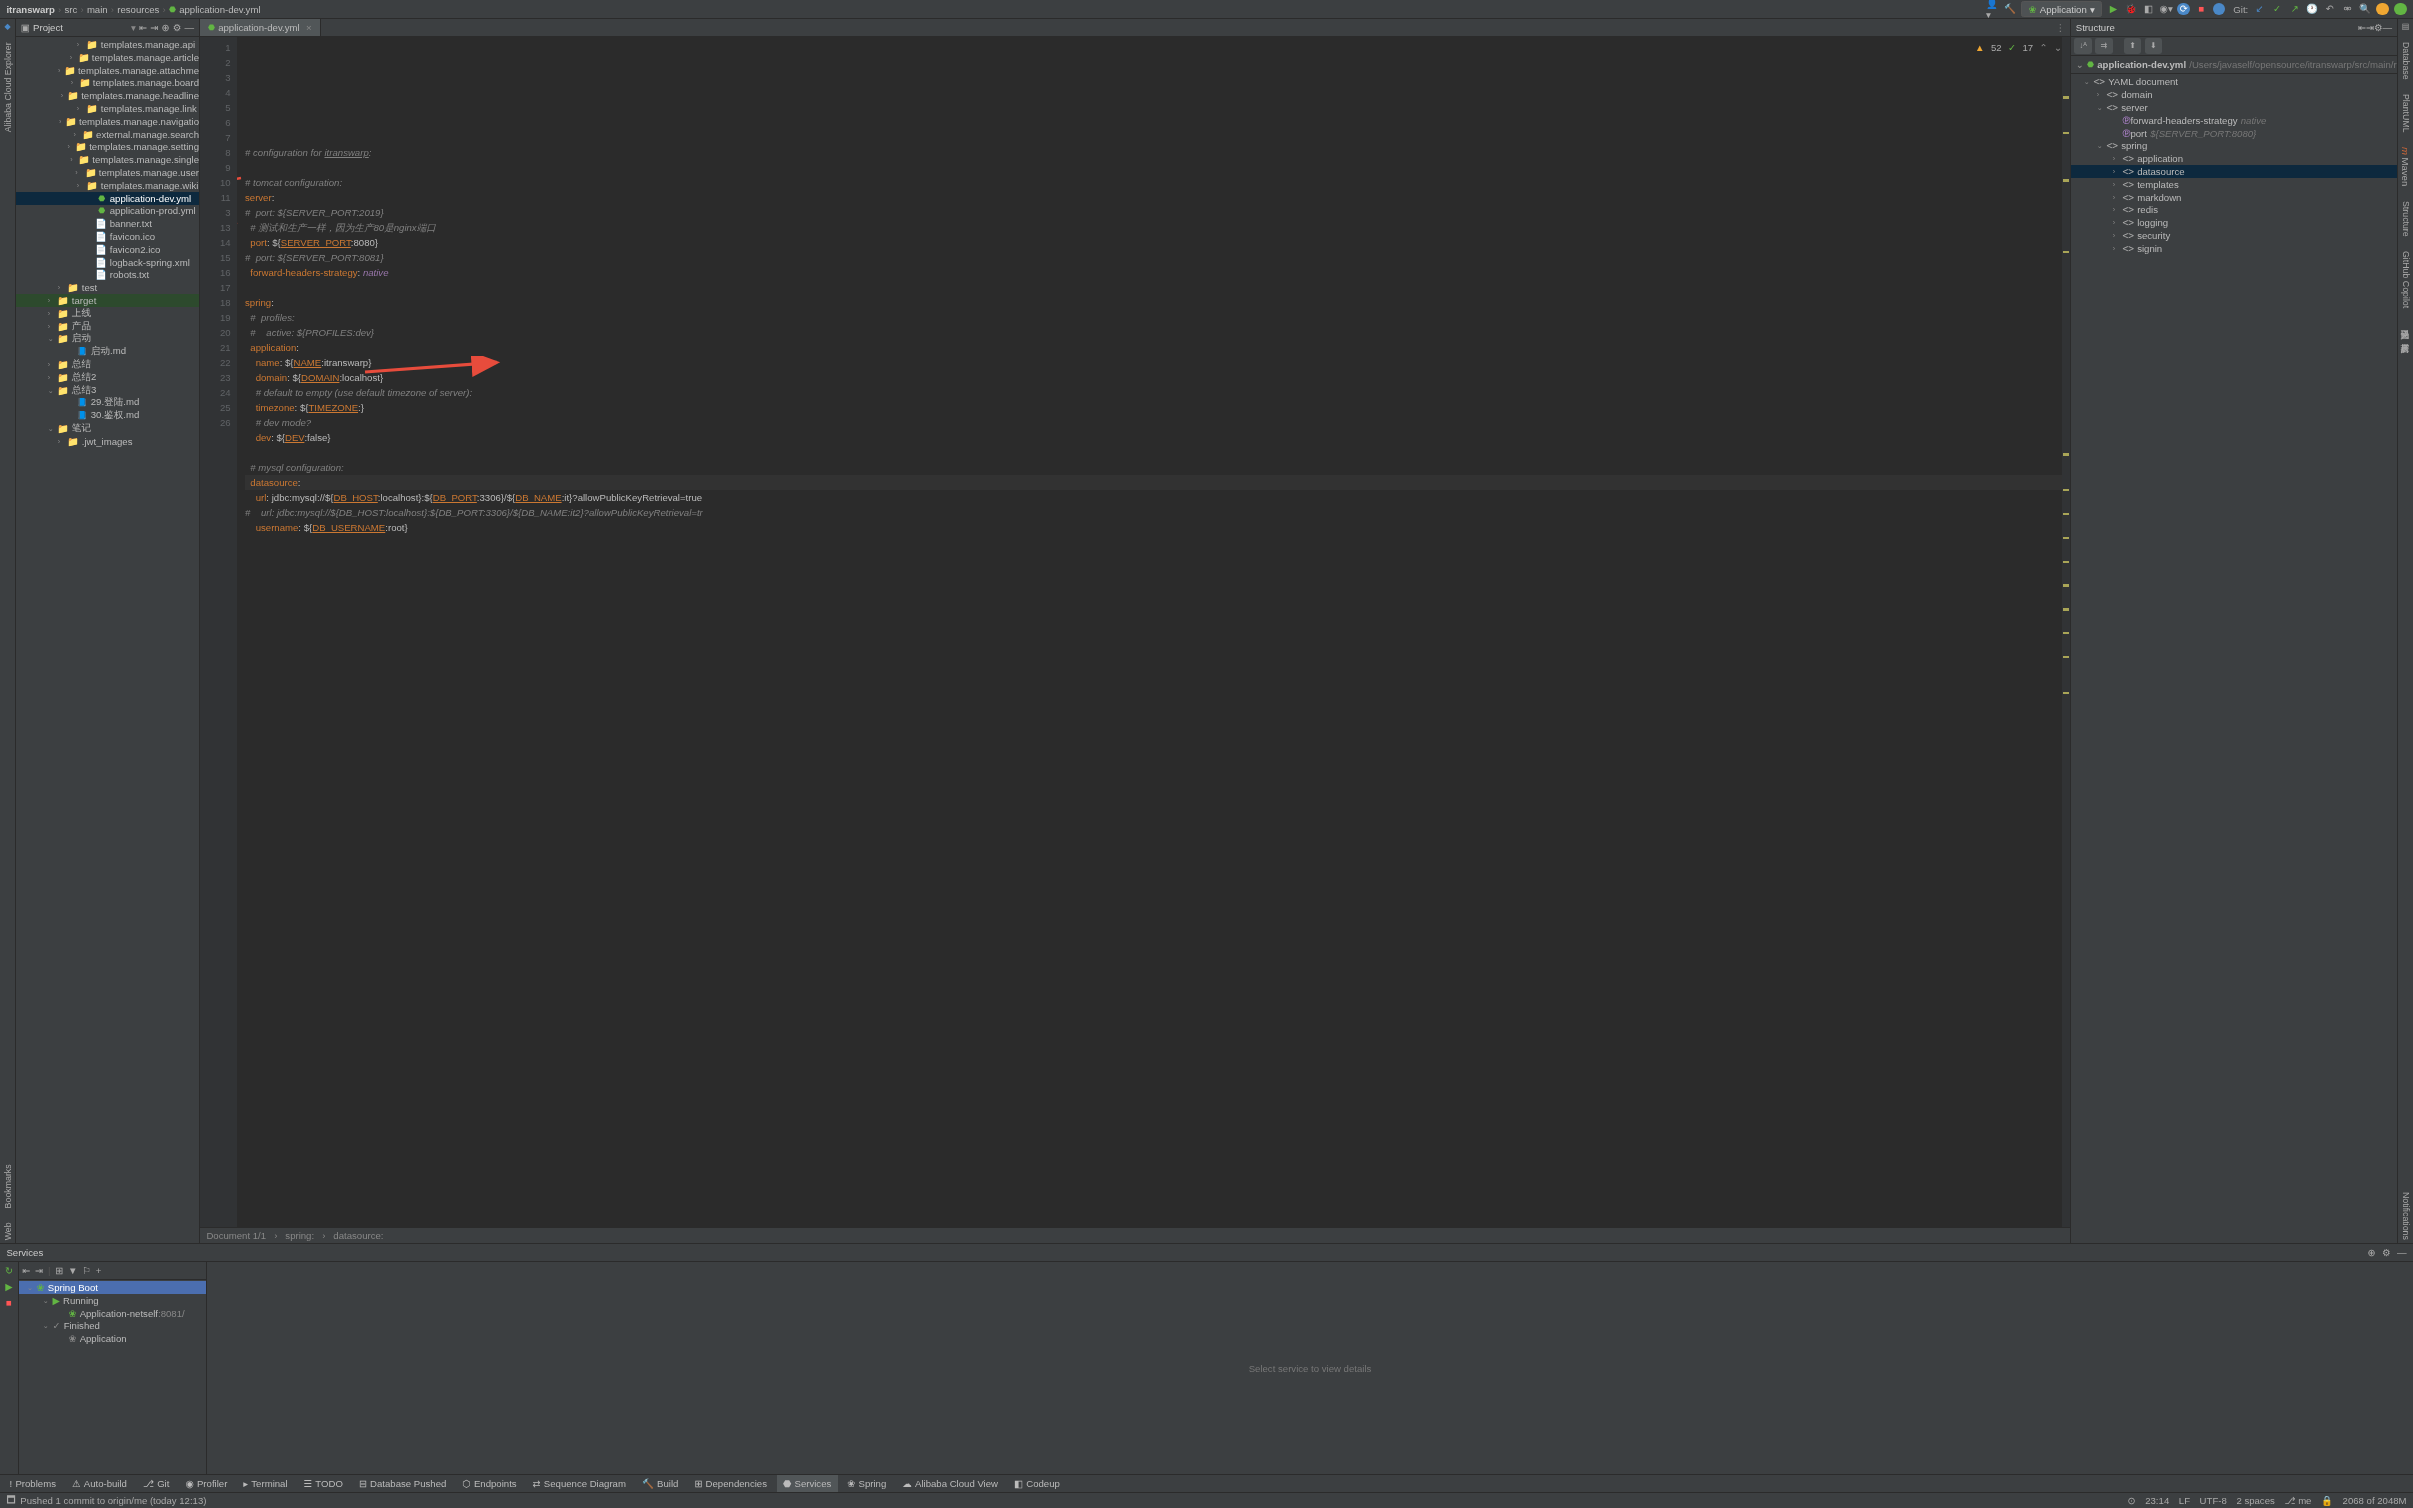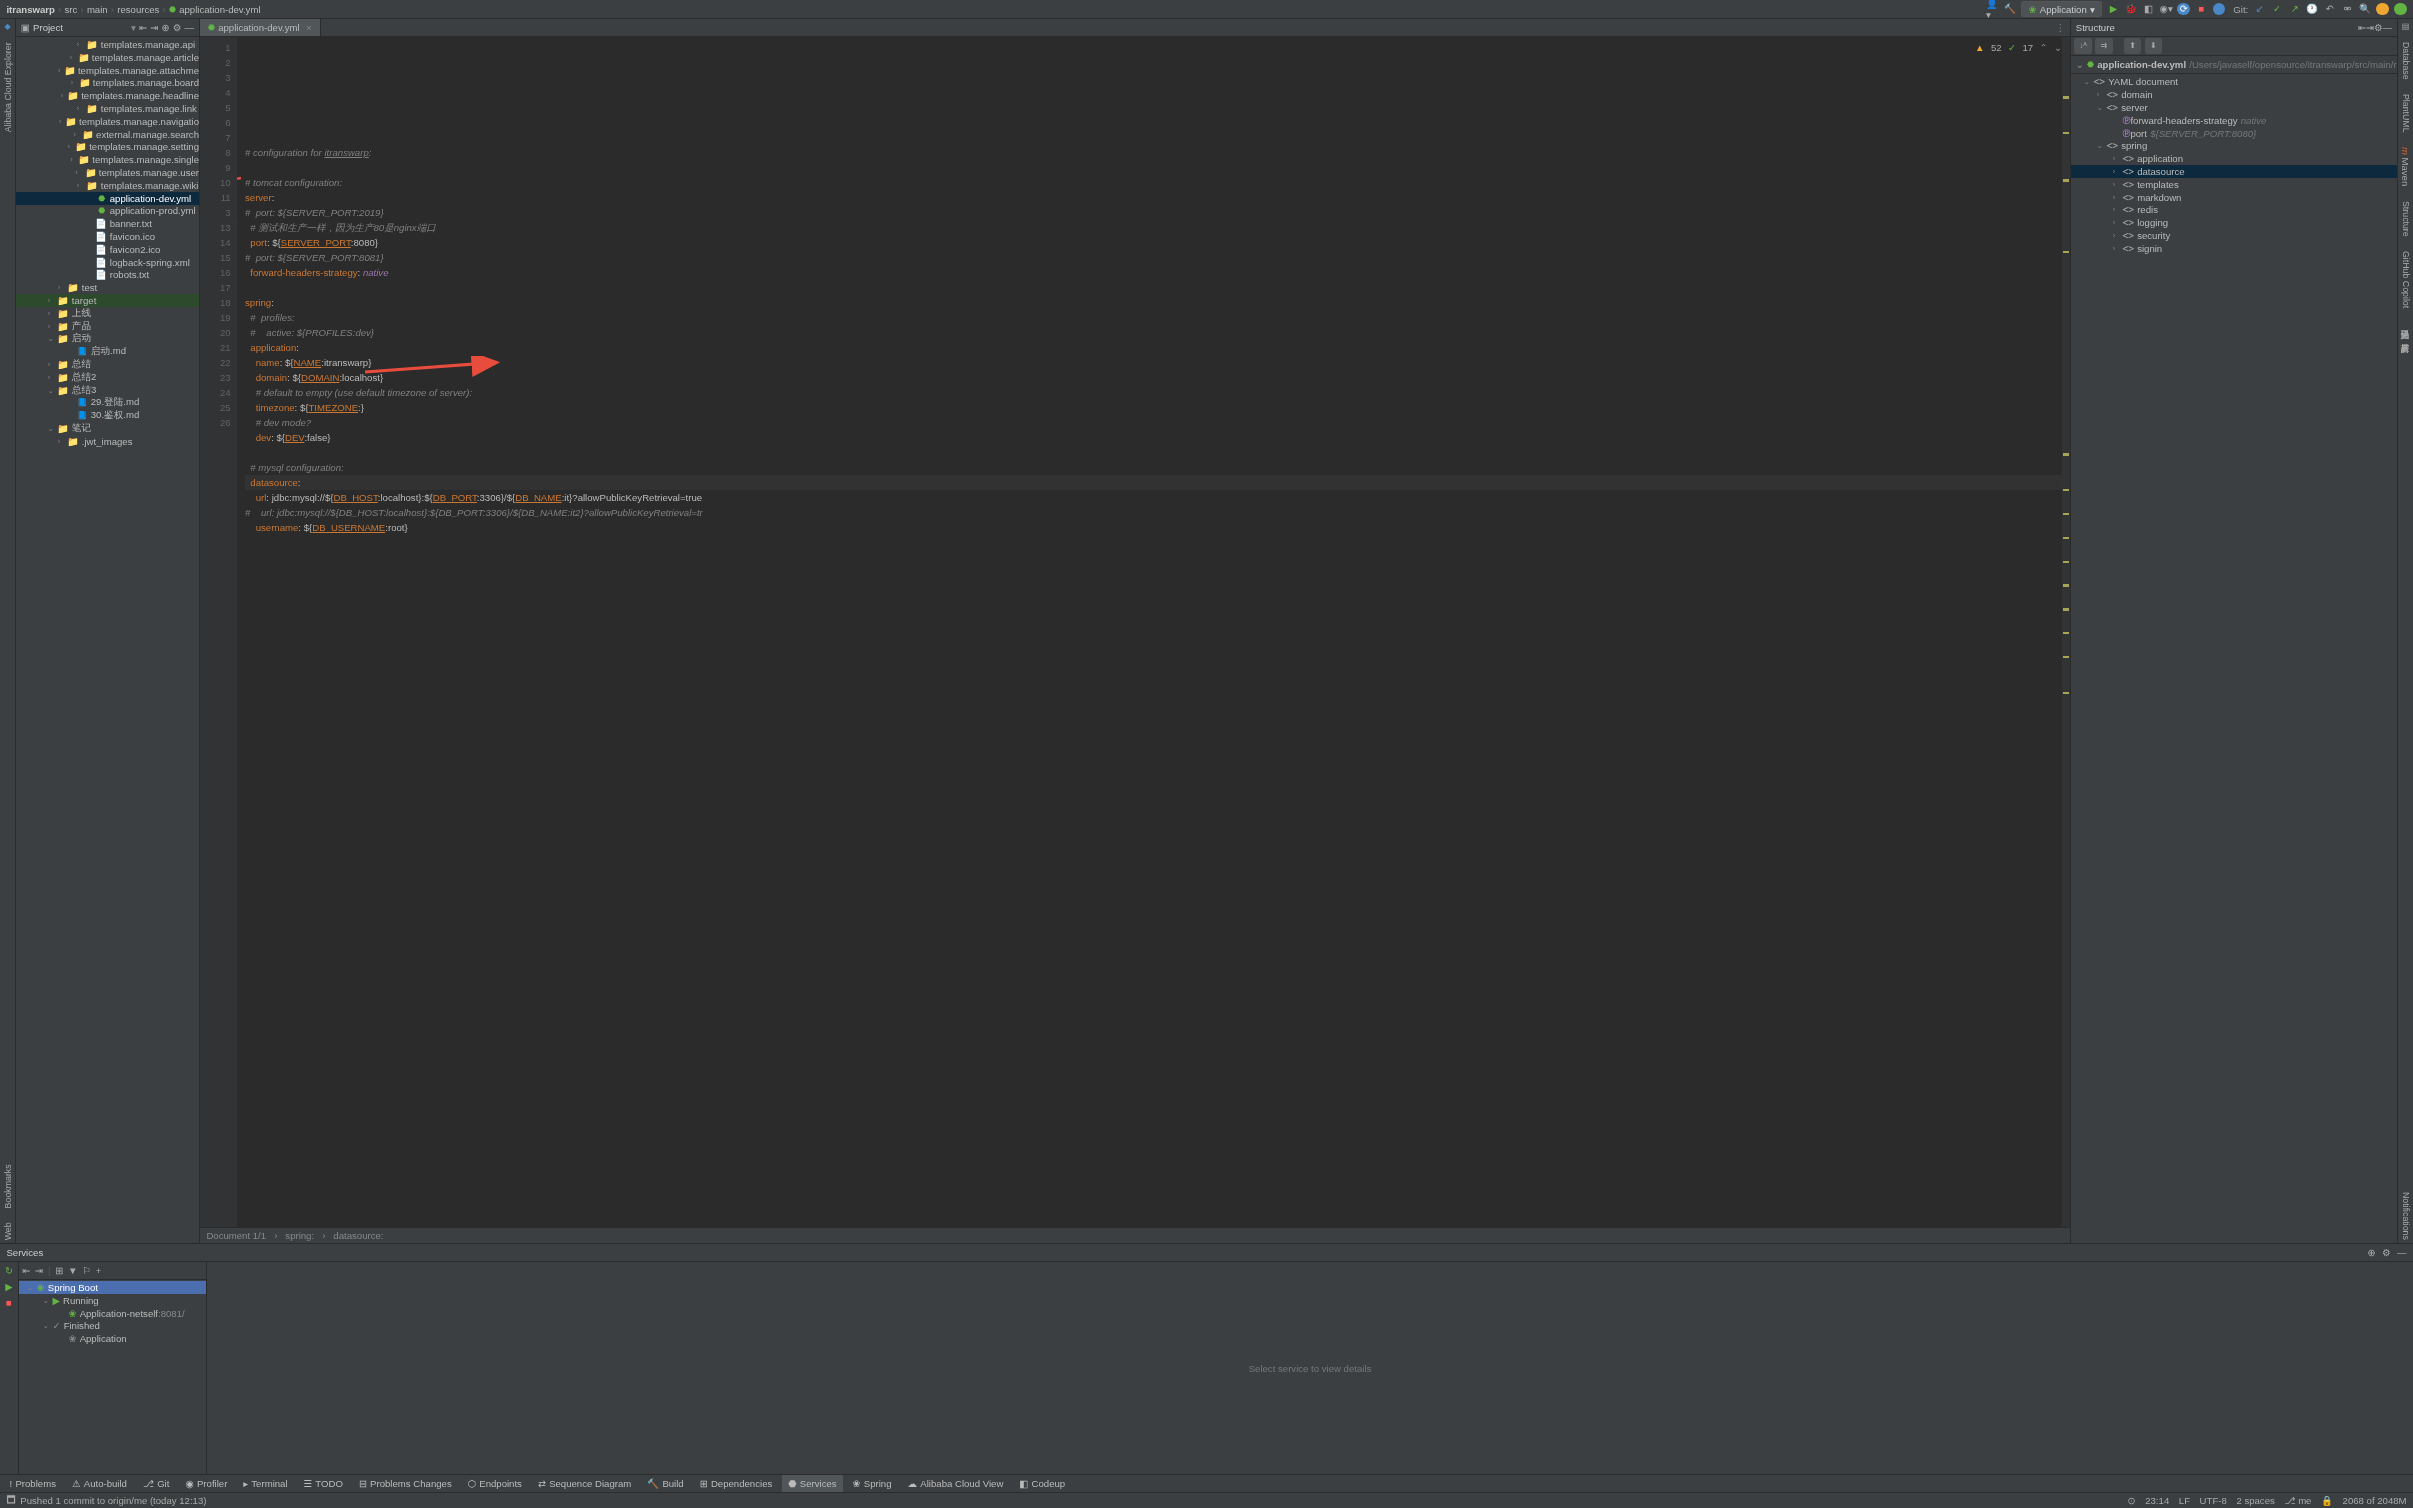--- a/index.html
+++ b/index.html
@@ -679,21 +679,21 @@
       <div class="bottom-tab">
         <span>▸</span>
         <span>Terminal</span>
       </div>
       <div class="bottom-tab">
         <span>☰</span>
         <span>TODO</span>
       </div>
       <div class="bottom-tab">
         <span>⊟</span>
-        <span>Problems Changes</span>
+        <span>Database Pushed</span>
       </div>
       <div class="bottom-tab">
         <span>⬡</span>
         <span>Endpoints</span>
       </div>
       <div class="bottom-tab">
         <span>⇄</span>
         <span>Sequence Diagram</span>
       </div>
       <div class="bottom-tab">

